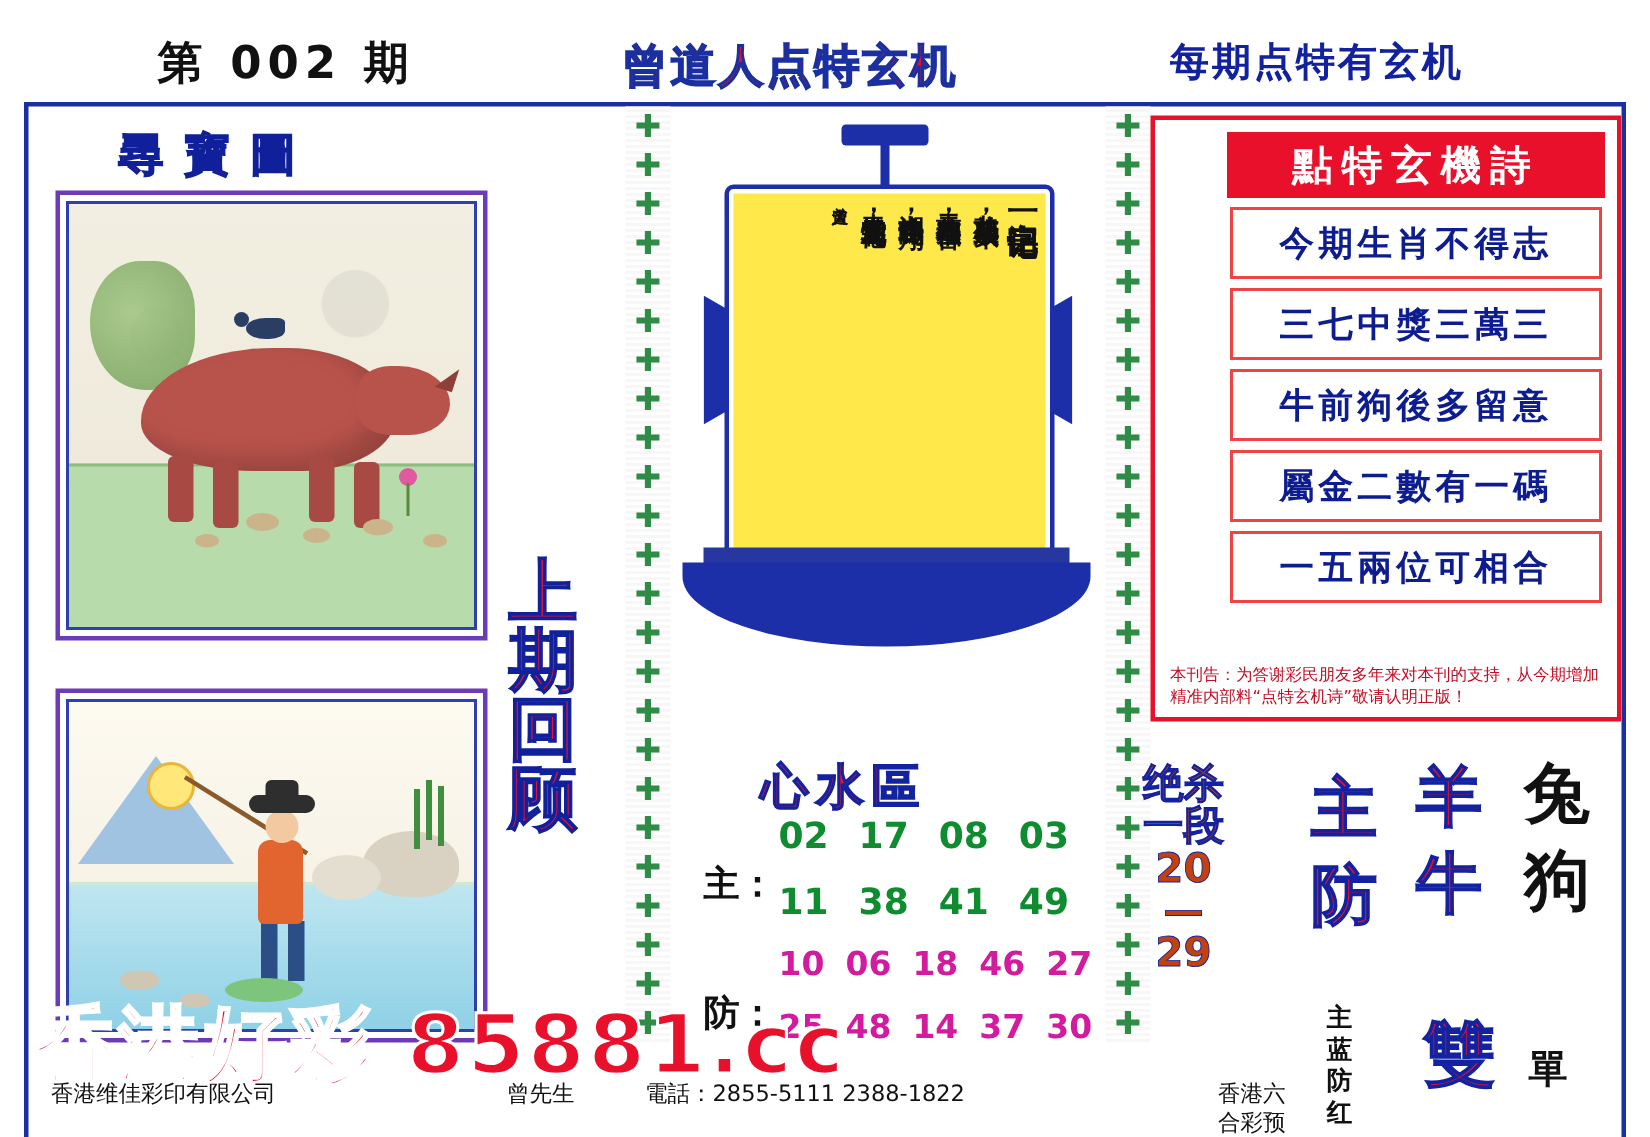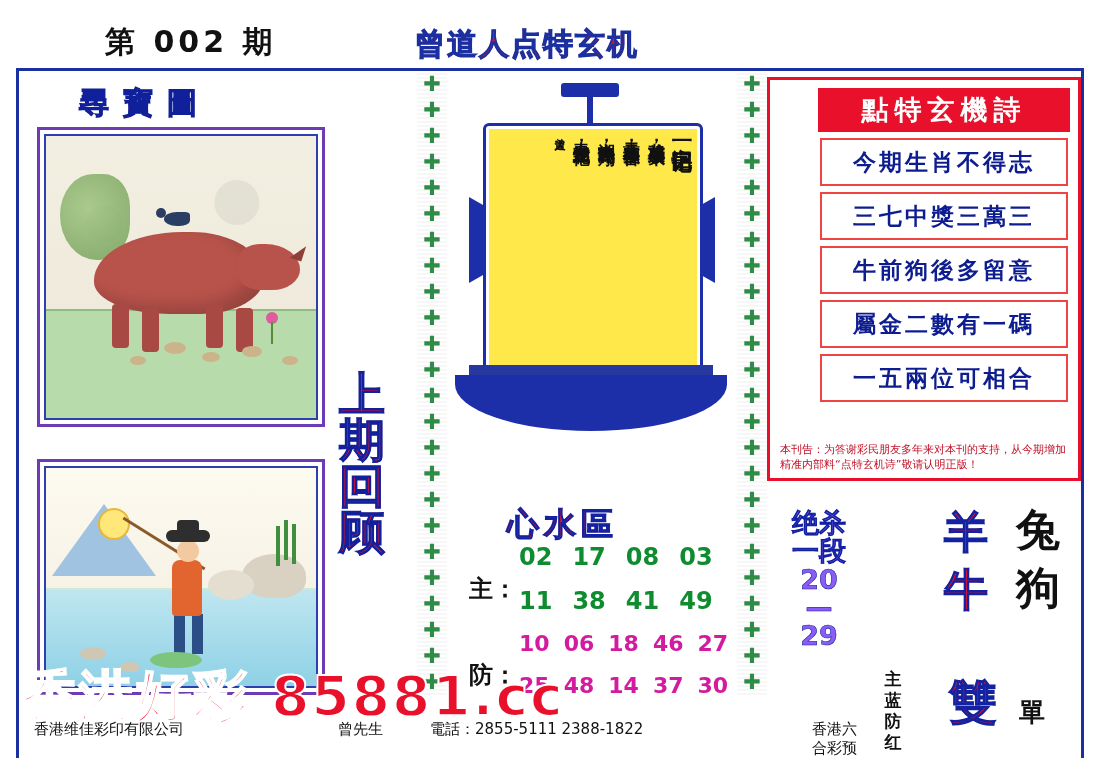--- a/index.html
+++ b/index.html
@@ -167,21 +167,21 @@
   .lab-fang{left:20px;top:158px;}
   .num-row{position:absolute;display:flex;gap:20px;font-size:24px;font-weight:bold;}
   .r1{left:70px;top:42px;color:#0f8c2f;}
   .r2{left:70px;top:86px;color:#0f8c2f;}
   .r3{left:70px;top:130px;color:#d31ba0;font-size:22px;gap:14px;}
   .r4{left:70px;top:172px;color:#d31ba0;font-size:22px;gap:14px;}
 
   
   .jue{
     position:absolute;left:740px;top:438px;width:60px;
-    font-size:27px;font-weight:bold;color:#8b5cf6;line-height:1.05;text-align:center;margin-left:30px;
+    font-size:27px;font-weight:bold;color:#c2410c;line-height:1.05;text-align:center;
     -webkit-text-stroke:0.6px #1322a0;
   }
   .zodiac{position:absolute;left:846px;top:430px;width:212px;height:130px;}
   .z-col{position:absolute;width:62px;text-align:center;font-size:44px;font-weight:bold;line-height:58px;}
   .zc1{left:0px;top:10px;color:#e8102a;-webkit-text-stroke:1px #1322a0;}
   .zc2{left:70px;top:2px;color:#e8102a;-webkit-text-stroke:1px #1322a0;}
   .zc3{left:142px;top:0px;color:#111;}
   .zhulan{
     position:absolute;left:862px;top:598px;width:24px;
     font-size:17px;font-weight:bold;line-height:21px;text-align:center;color:#111;
@@ -211,20 +211,21 @@
   .ft3{left:430px;top:8px;}
   .ft4{left:812px;top:8px;}
 </style>
 </head>
 <body>
 
 <div class="page">
 
   <div class="hdr-issue">第 002 期</div>
   <div class="hdr-title">曾道人点特玄机</div>
+  <div class="hdr-sub">每期点特有玄机</div>
 
   <div class="board">
 
     <div class="left-col">
       <div class="xunbao-title">尋寶圖</div>
 
       <div class="pic-frame pic1">
         <div class="pic-inner">
           <div class="sc1">
             <div class="wm"></div>
@@ -398,20 +399,21 @@
         <span>48</span>
         <span>14</span>
         <span>37</span>
         <span>30</span>
       </div>
     </div>
 
     <div class="jue">绝杀一段20—29</div>
 
     <div class="zodiac">
+      <div class="z-col zc1">主防</div>
       <div class="z-col zc2">羊牛</div>
       <div class="z-col zc3">兔狗</div>
     </div>
 
     <div class="zhulan">
       <span>主蓝防红</span>
     </div>
 
     <div class="shuang">雙</div>
     <div class="dan">單</div>

